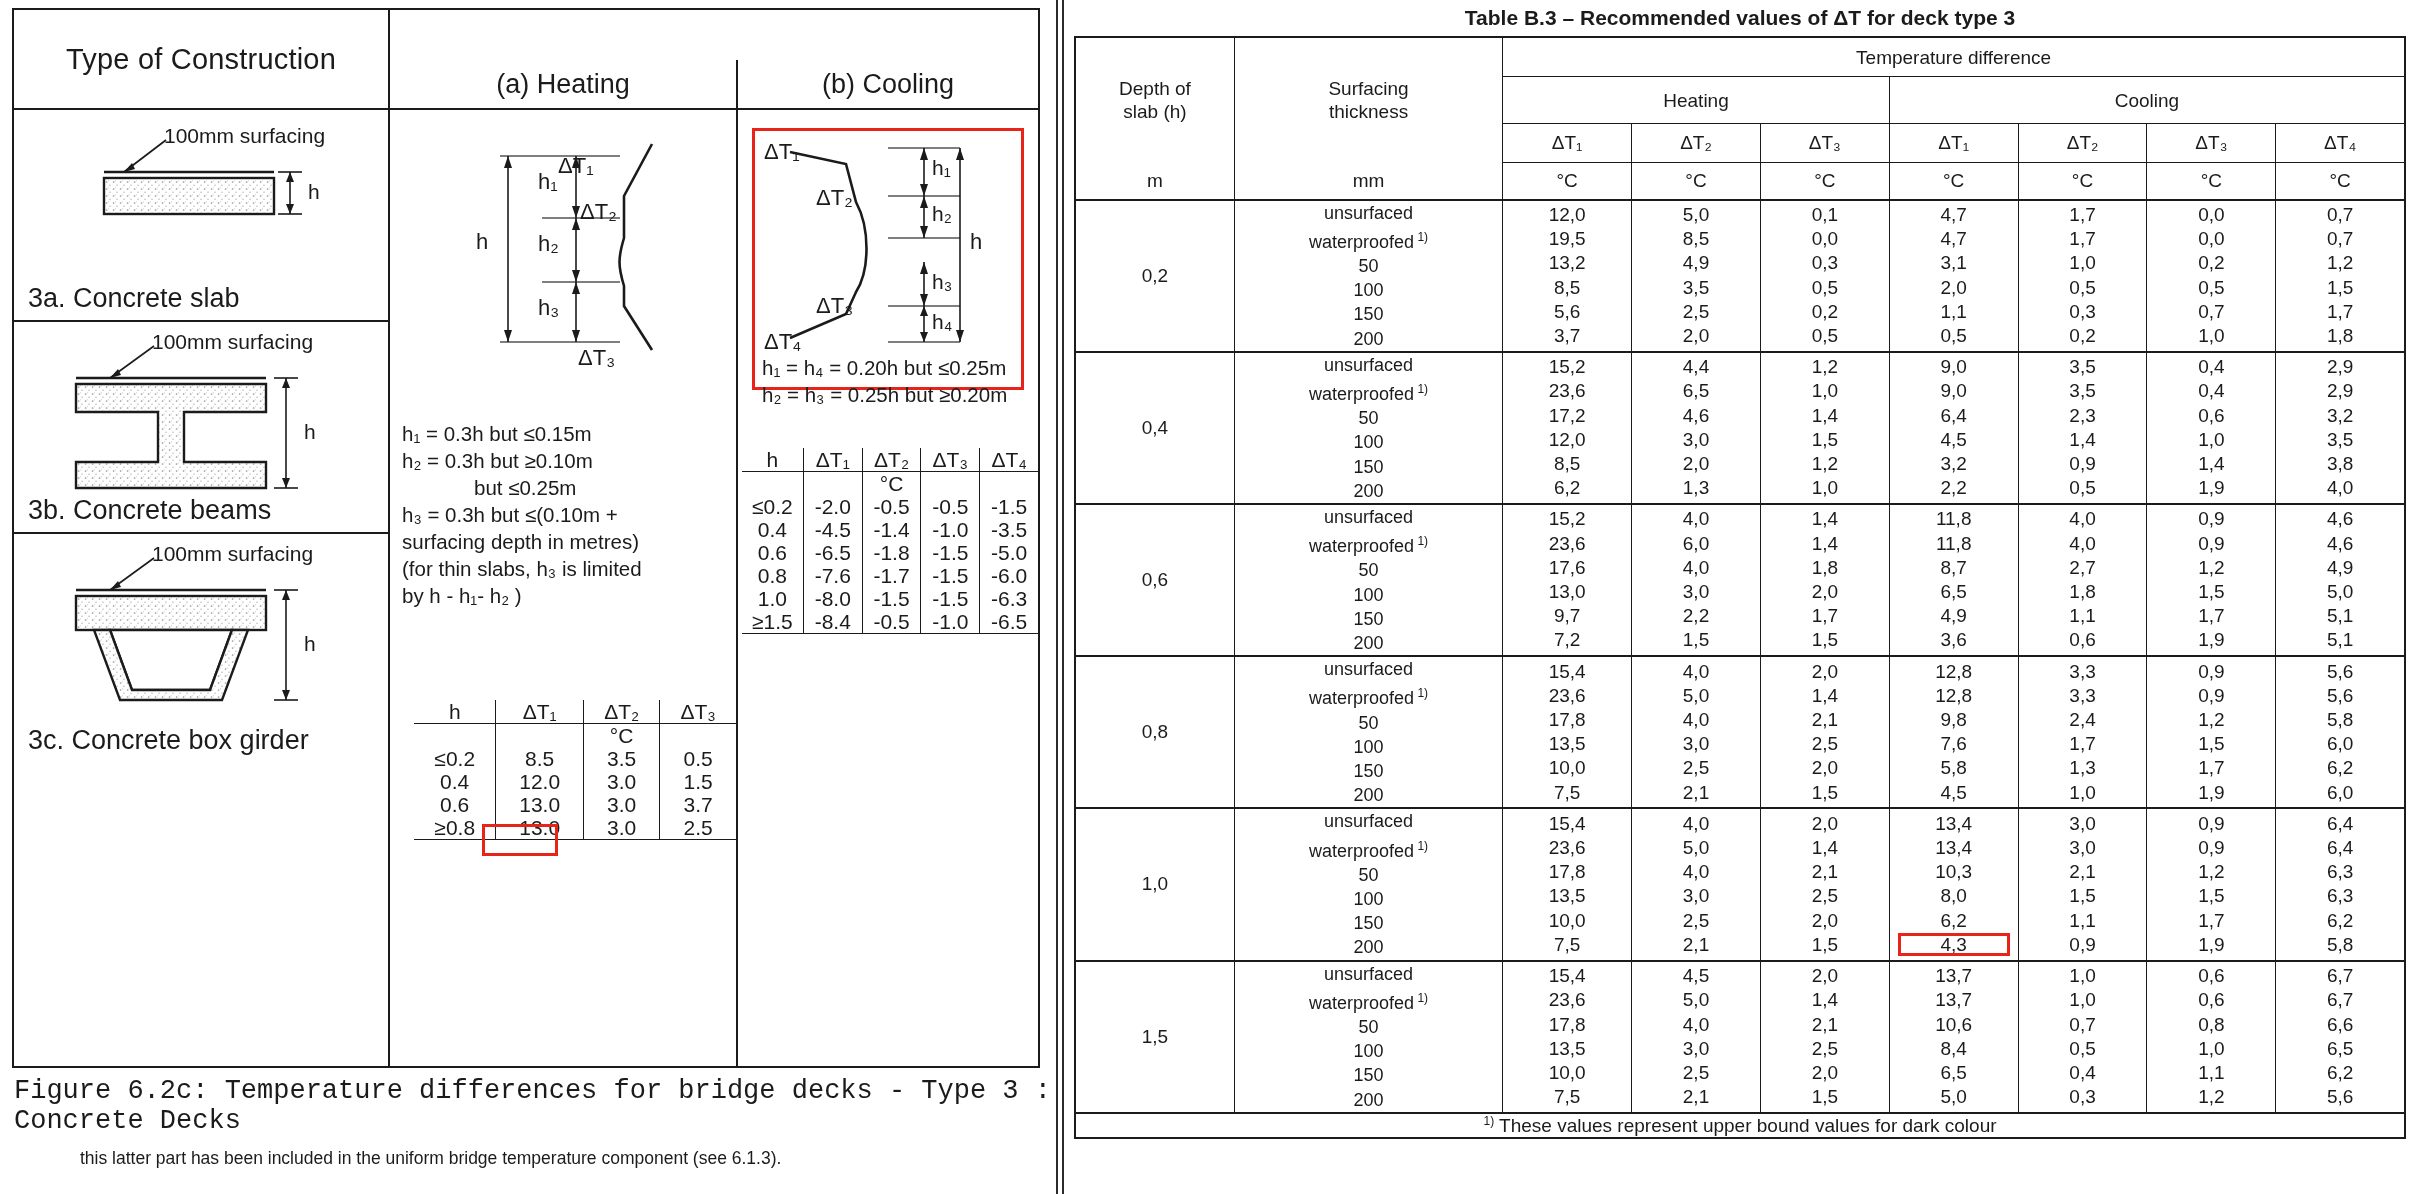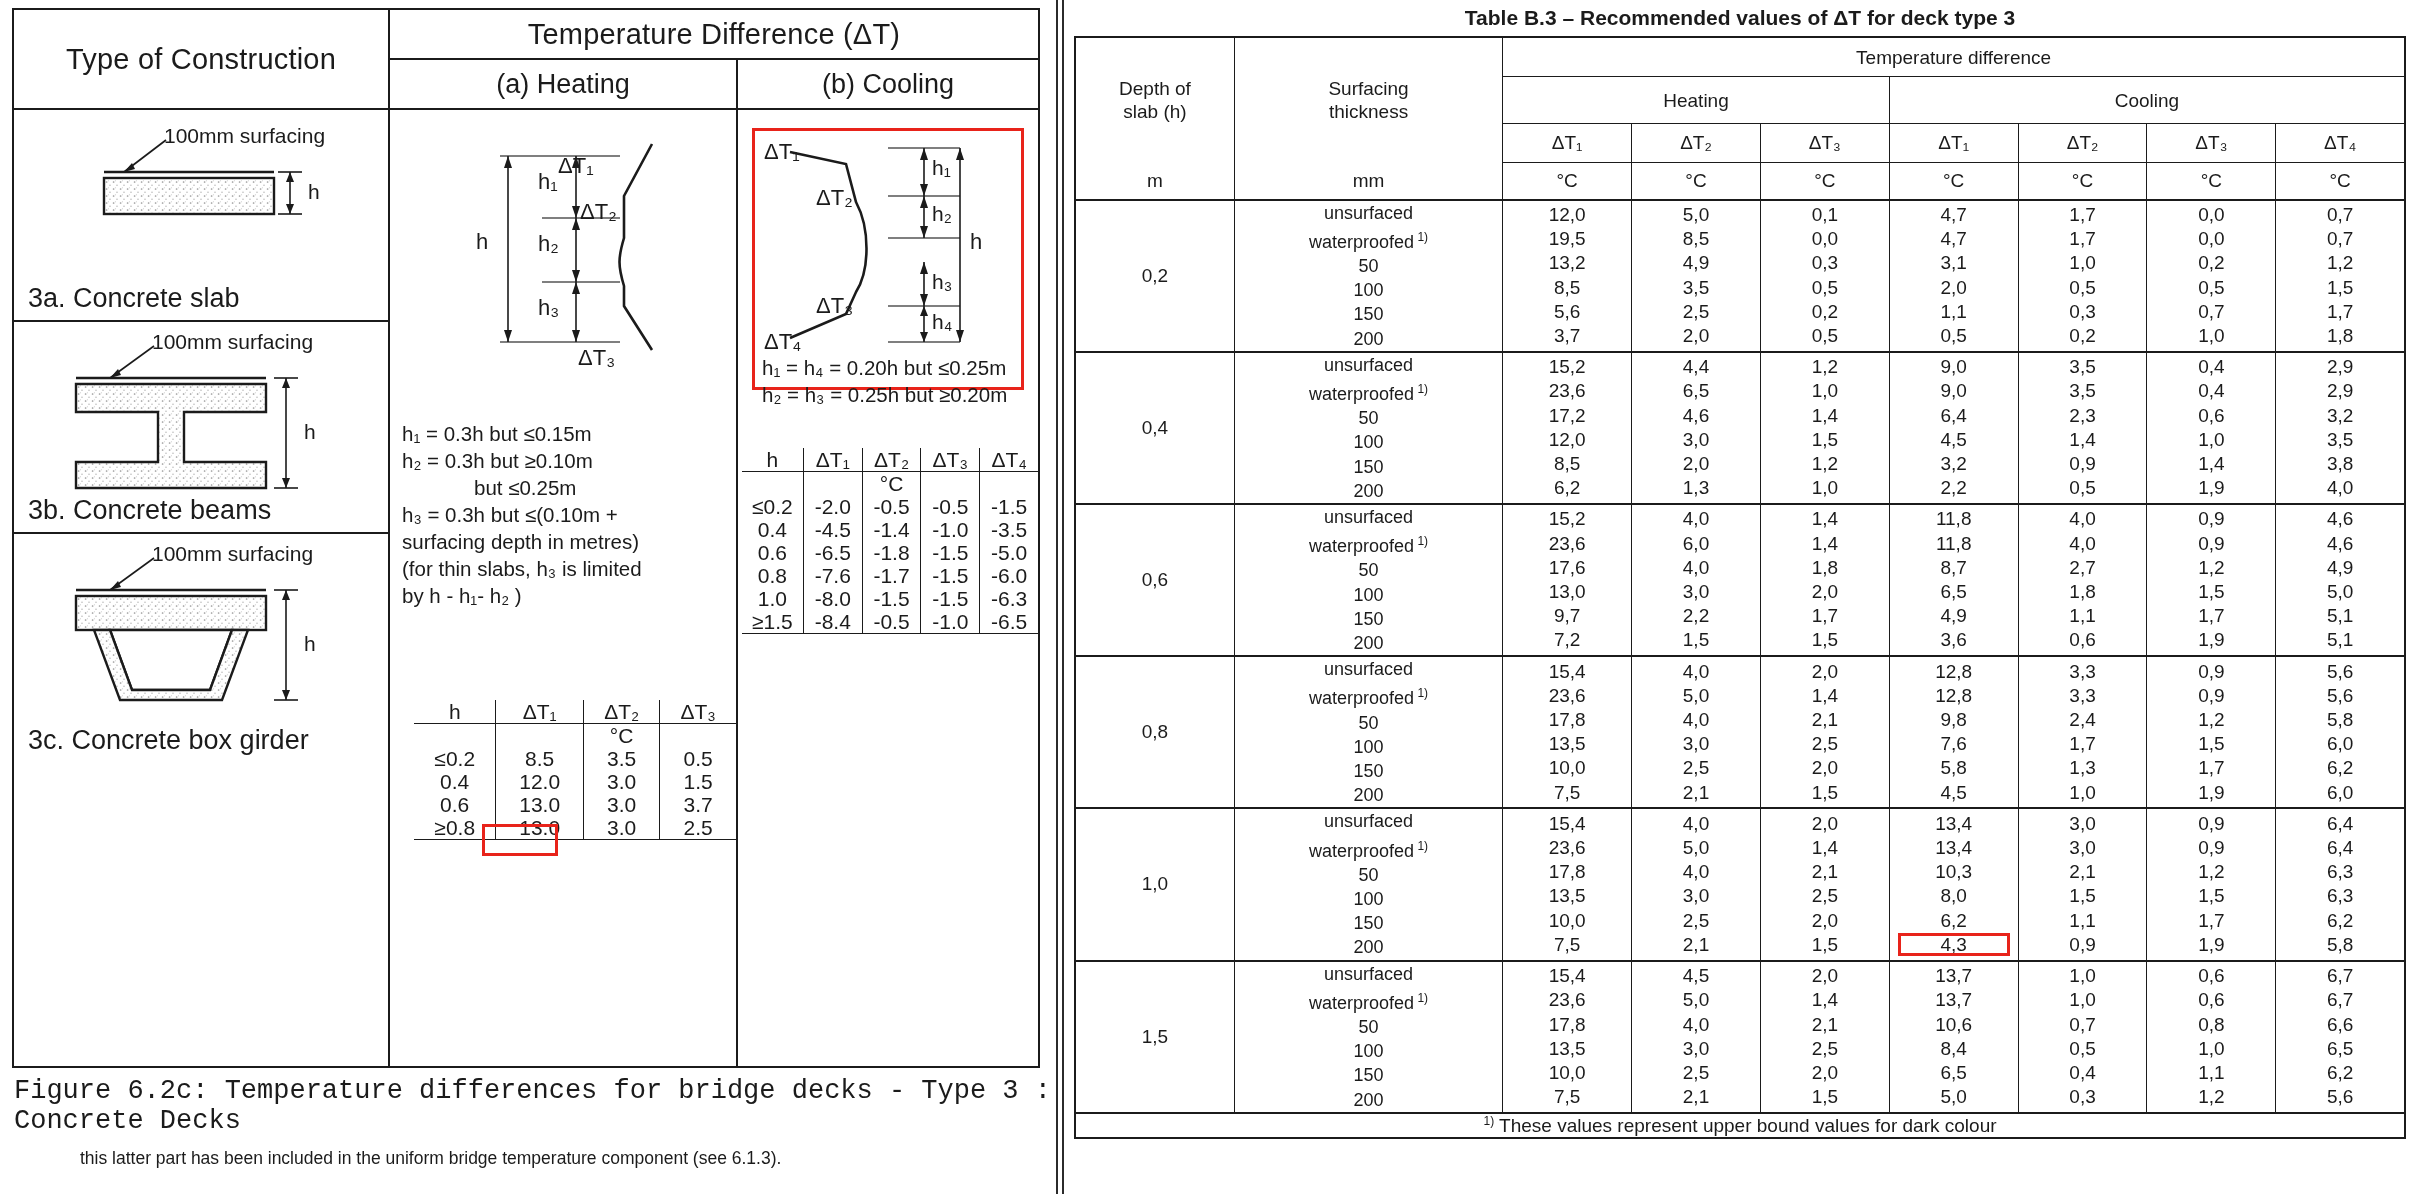--- a/index.html
+++ b/index.html
@@ -76,23 +76,20 @@
 </head>
 <body>
 
 <div class="page">
 
   <div class="left">
     <div class="figbox">
 
       <div class="t-construction">
         <span class="hdr-title">Type of Construction</span>
-      </div>
-      <div class="t-tempdiff">
-        <span class="hdr-title">Temperature Difference (ΔT)</span>
       </div>
       <div class="t-heating">
         <span class="hdr-sub">(a) Heating</span>
       </div>
       <div class="t-cooling">
         <span class="hdr-sub">(b) Cooling</span>
       </div>
 
       <div class="constr-col">
 

